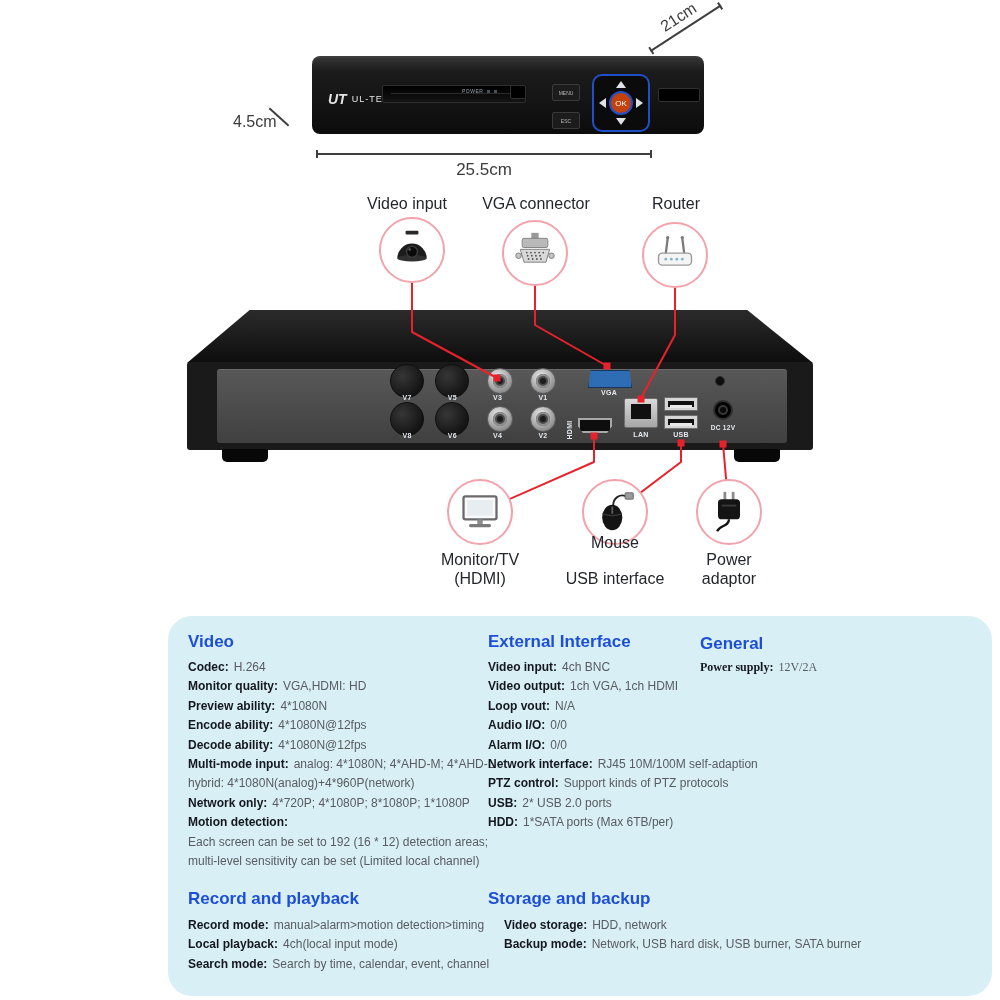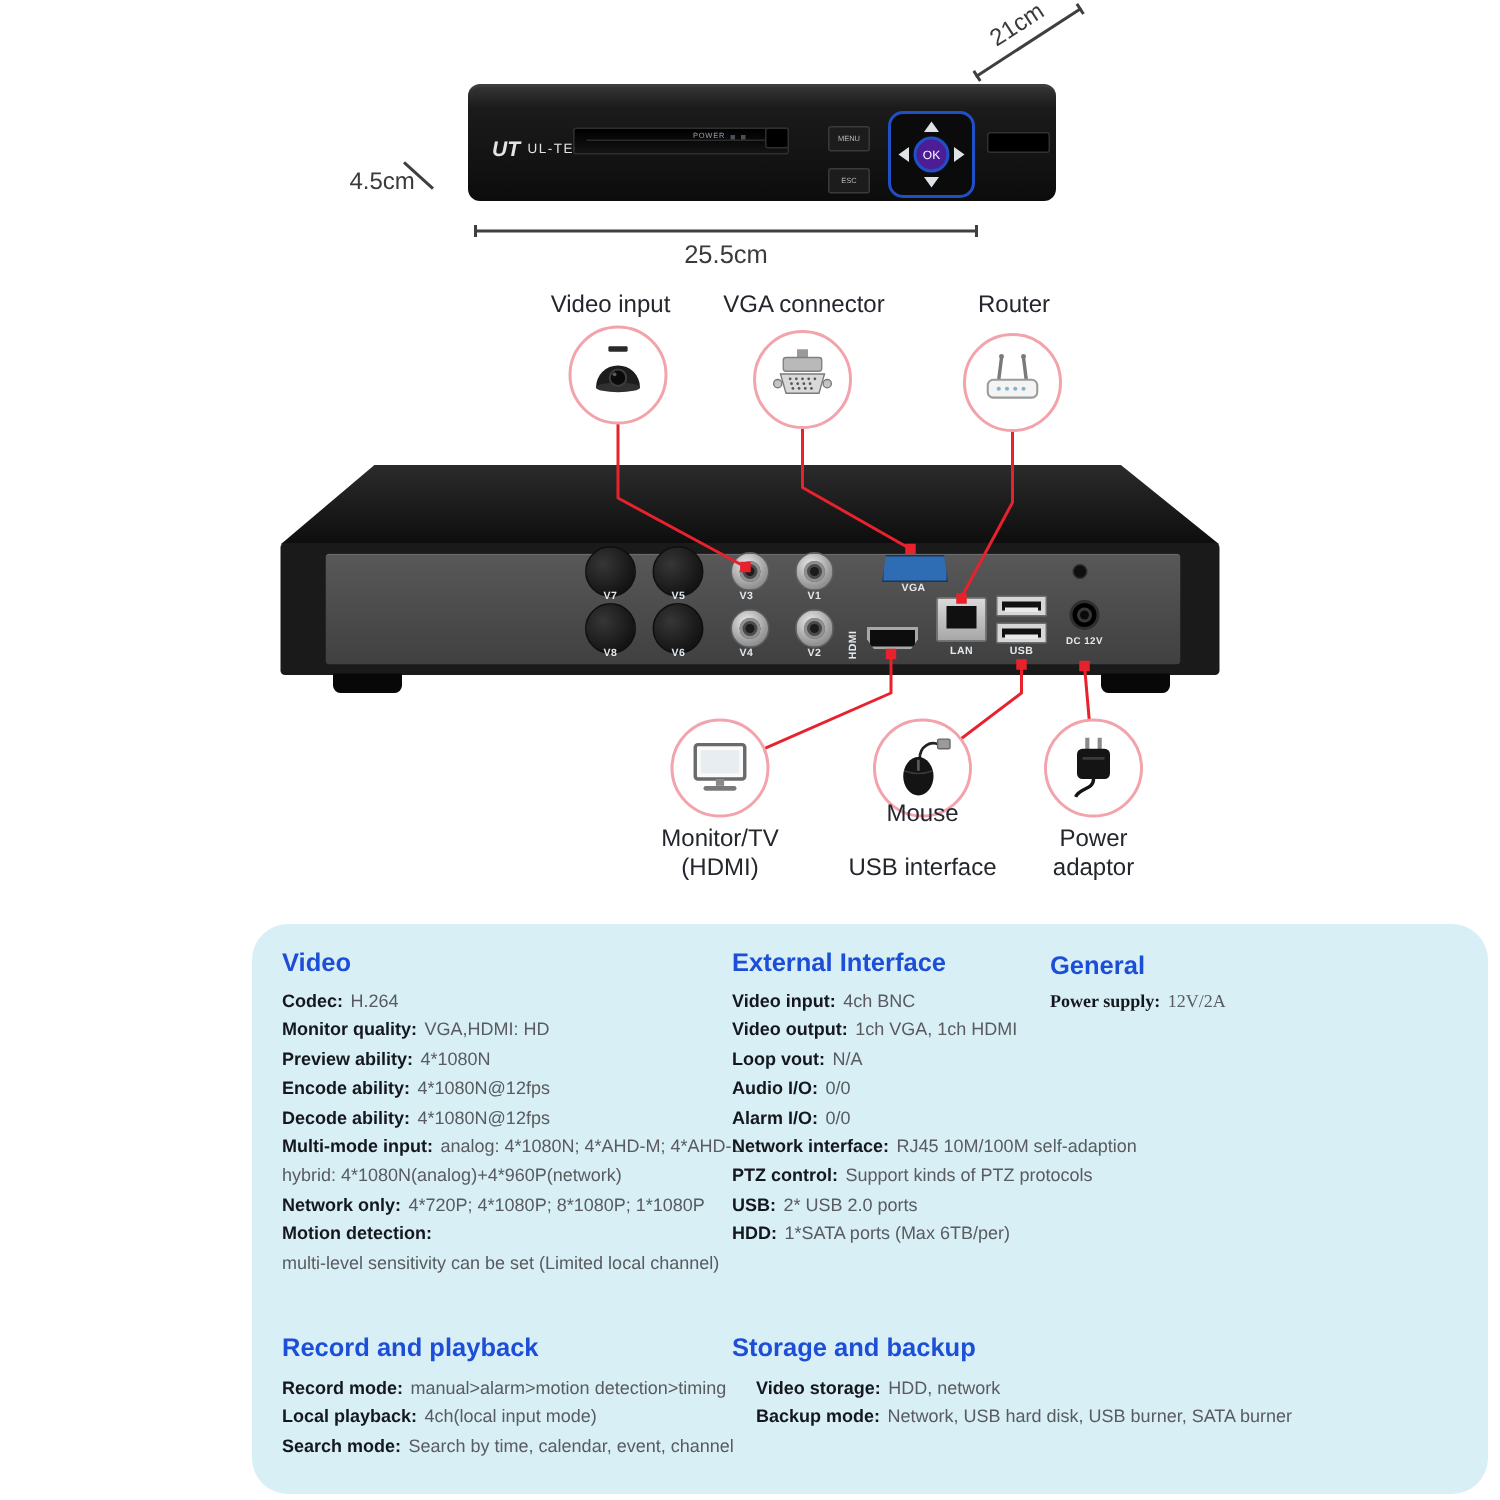--- a/index.html
+++ b/index.html
@@ -33,21 +33,21 @@
   .panel-btn{position:absolute;width:26px;height:15px;background:#1c1c1c;border:1px solid #3a3a3a;
     border-radius:2px;color:#b8b8b8;font-size:5px;display:flex;align-items:center;justify-content:center;}
   .dpad{position:absolute;left:280px;top:16px;width:58px;height:58px;background:#0b0b0b;
     border:2px solid #2050c8;border-radius:10px;box-sizing:border-box;}
   .arrow{position:absolute;width:0;height:0;}
   .arrow-up{left:50%;top:5px;transform:translateX(-50%);border-left:5px solid transparent;border-right:5px solid transparent;border-bottom:7px solid #dfe3e8;}
   .arrow-down{left:50%;bottom:5px;transform:translateX(-50%);border-left:5px solid transparent;border-right:5px solid transparent;border-top:7px solid #dfe3e8;}
   .arrow-left{top:50%;left:5px;transform:translateY(-50%);border-top:5px solid transparent;border-bottom:5px solid transparent;border-right:7px solid #dfe3e8;}
   .arrow-right{top:50%;right:5px;transform:translateY(-50%);border-top:5px solid transparent;border-bottom:5px solid transparent;border-left:7px solid #dfe3e8;}
   .dpad-ok{position:absolute;left:50%;top:50%;transform:translate(-50%,-50%);width:24px;height:24px;
-    border-radius:50%;border:2px solid #2050c8;background:#4c1d95;color:#fff;font-size:8px;
+    border-radius:50%;border:2px solid #2050c8;background:#c2410c;color:#fff;font-size:8px;
     display:flex;align-items:center;justify-content:center;box-sizing:border-box;}
   .right-slot{position:absolute;left:346px;top:30px;width:40px;height:12px;background:#000;
     border:1px solid #313131;border-radius:2px;}
 
   
   .rear-top{position:absolute;left:187px;top:310px;width:626px;height:53px;
     background:linear-gradient(180deg,#2b2b2b,#0d0d0d);
     clip-path:polygon(10% 0,89.5% 0,100% 100%,0 100%);z-index:1;}
   .rear-face{position:absolute;left:187px;top:362px;width:626px;height:88px;background:#1a1a1a;
     border-radius:3px;z-index:1;}
@@ -362,20 +362,23 @@
       </div>
 
       <div class="spec-row">
         <span class="spec-label">Network only:</span><span class="spec-value">4*720P; 4*1080P;  8*1080P; 1*1080P</span>
       </div>
 
       <div class="spec-row">
         <span class="spec-label">Motion detection:</span><span class="spec-value"></span>
       </div>
 
+      <div class="spec-row">
+        <span class="spec-value">Each screen can be set to 192 (16 * 12) detection areas;</span>
+      </div>
 
       <div class="spec-row">
         <span class="spec-value">multi-level sensitivity can be set (Limited local channel)</span>
       </div>
     </div>
 
   <div class="spec-title" style="left:488px;top:632px;text-align:center;">External Interface</div>
   <div class="spec-rows" style="left:488px;top:658px;">
 
       <div class="spec-row">

